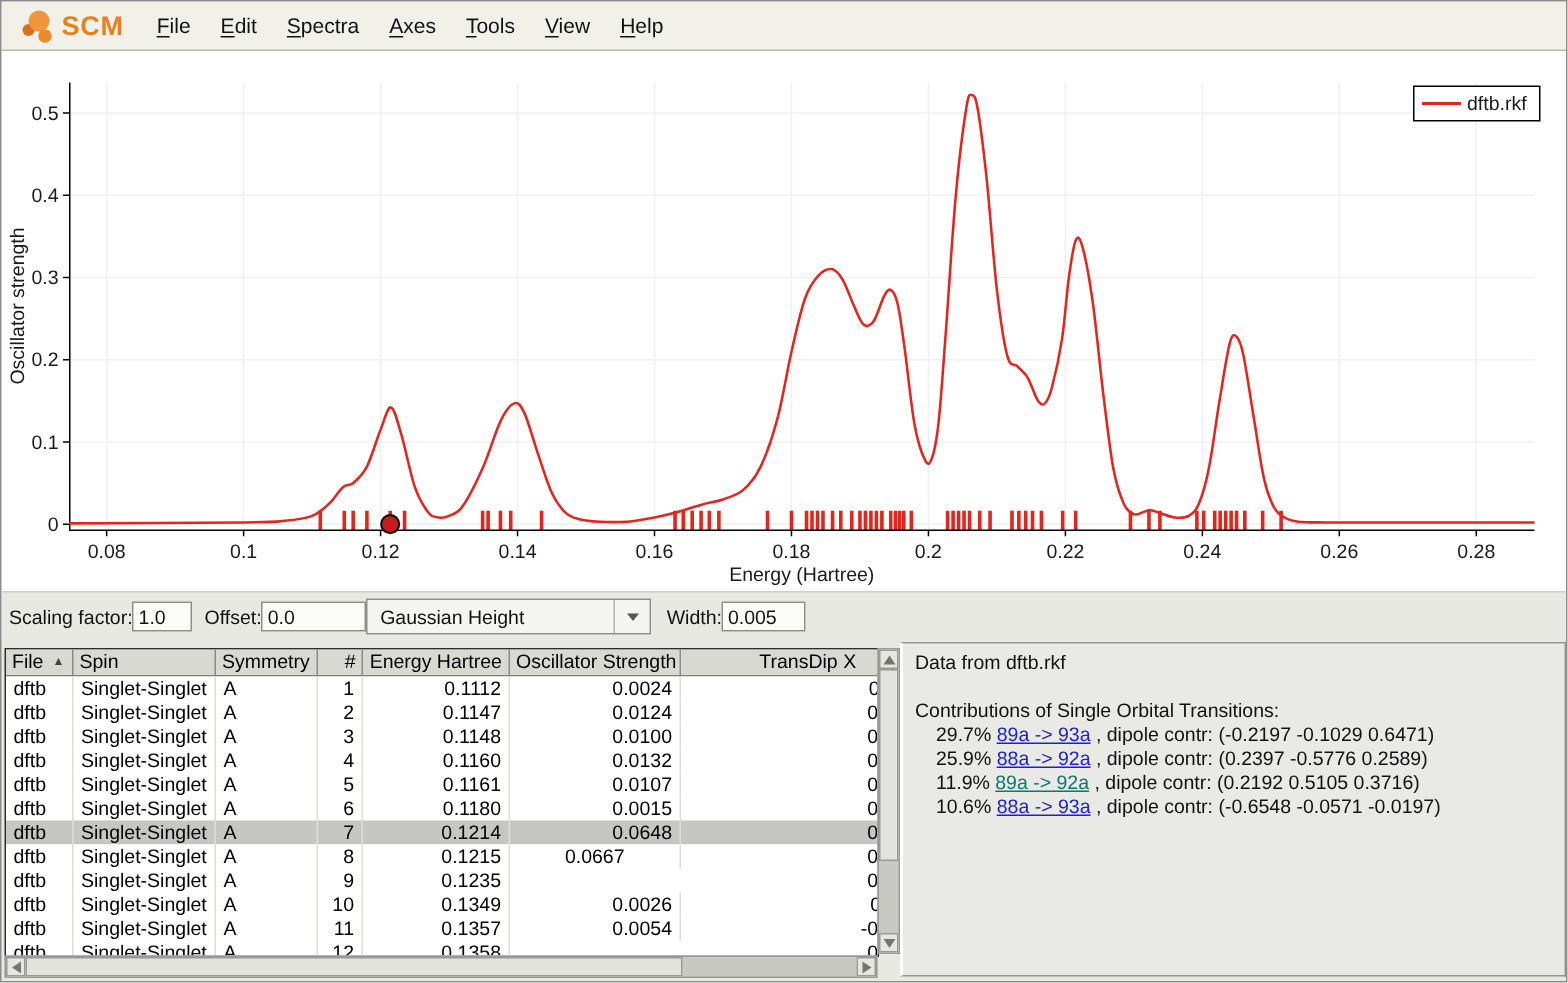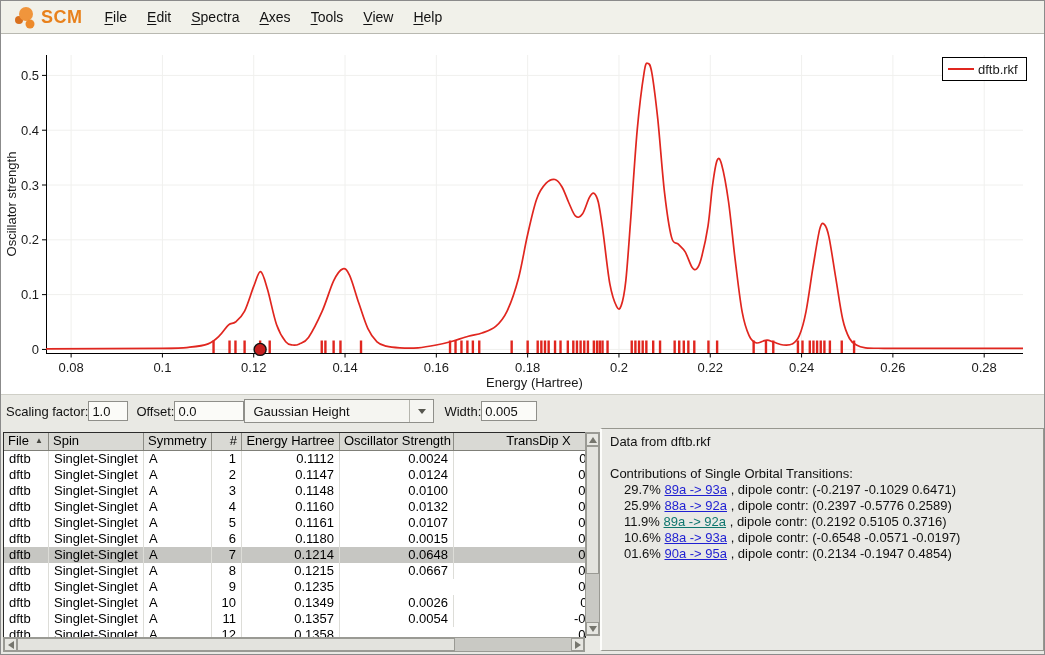--- a/index.html
+++ b/index.html
@@ -289,21 +289,21 @@
             <div class="td" style="flex: 0 0 98px; text-align: right;">0.1214</div>
             <div class="td" style="flex: 0 0 114px; text-align: right;">0.0648</div>
             <div class="td" style="flex: 0 0 170px; text-align: right;">0.3960</div>
           </div>
           <div class="tr">
             <div class="td" style="flex: 0 0 45px; text-align: left;">dftb</div>
             <div class="td" style="flex: 0 0 95px; text-align: left;">Singlet-Singlet</div>
             <div class="td" style="flex: 0 0 68px; text-align: left;">A</div>
             <div class="td" style="flex: 0 0 30px; text-align: right;">8</div>
             <div class="td" style="flex: 0 0 98px; text-align: right;">0.1215</div>
-            <div class="td" style="flex: 0 0 114px; text-align: right;">0.0667</div>
+            <div class="td" style="flex: 0 0 114px; text-align: center;">0.0667</div>
             <div class="td" style="flex: 0 0 170px; text-align: right;">0.5820</div>
           </div>
           <div class="tr">
             <div class="td" style="flex: 0 0 45px; text-align: left;">dftb</div>
             <div class="td" style="flex: 0 0 95px; text-align: left;">Singlet-Singlet</div>
             <div class="td" style="flex: 0 0 68px; text-align: left;">A</div>
             <div class="td" style="flex: 0 0 30px; text-align: right;">9</div>
             <div class="td" style="flex: 0 0 98px; text-align: right;">0.1235</div>
             <div class="td" style="flex: 0 0 114px; text-align: right; margin-top: 40px;">0.0057</div>
             <div class="td" style="flex: 0 0 170px; text-align: right;">0.1825</div>
@@ -360,18 +360,17 @@
 
     <div class="right-panel">
       <div class="panel-line">Data from dftb.rkf</div>
       <div class="panel-line"></div>
       <div class="panel-line">Contributions of Single Orbital Transitions:</div>
       <div>
           <div class="panel-line contrib"><span>29.7% </span><a class="orb" href="#" style="color: rgb(31, 31, 210);">89a -&gt; 93a</a><span> , dipole contr: (-0.2197 -0.1029 0.6471)</span></div>
           <div class="panel-line contrib"><span>25.9% </span><a class="orb" href="#" style="color: rgb(31, 31, 210);">88a -&gt; 92a</a><span> , dipole contr: (0.2397 -0.5776 0.2589)</span></div>
           <div class="panel-line contrib"><span>11.9% </span><a class="orb" href="#" style="color: #0f766e;">89a -&gt; 92a</a><span> , dipole contr: (0.2192 0.5105 0.3716)</span></div>
           <div class="panel-line contrib"><span>10.6% </span><a class="orb" href="#" style="color: rgb(31, 31, 210);">88a -&gt; 93a</a><span> , dipole contr: (-0.6548 -0.0571 -0.0197)</span></div>
-          <div class="panel-line contrib"><span>01.6% </span><a class="orb" href="#" style="color: rgb(31, 31, 210);">90a -&gt; 95a</a><span> , dipole contr: (0.2134 -0.1947 0.4854)</span></div>
         </div>
     </div>
 
   </div>
 </div>
 
 </body></html>

